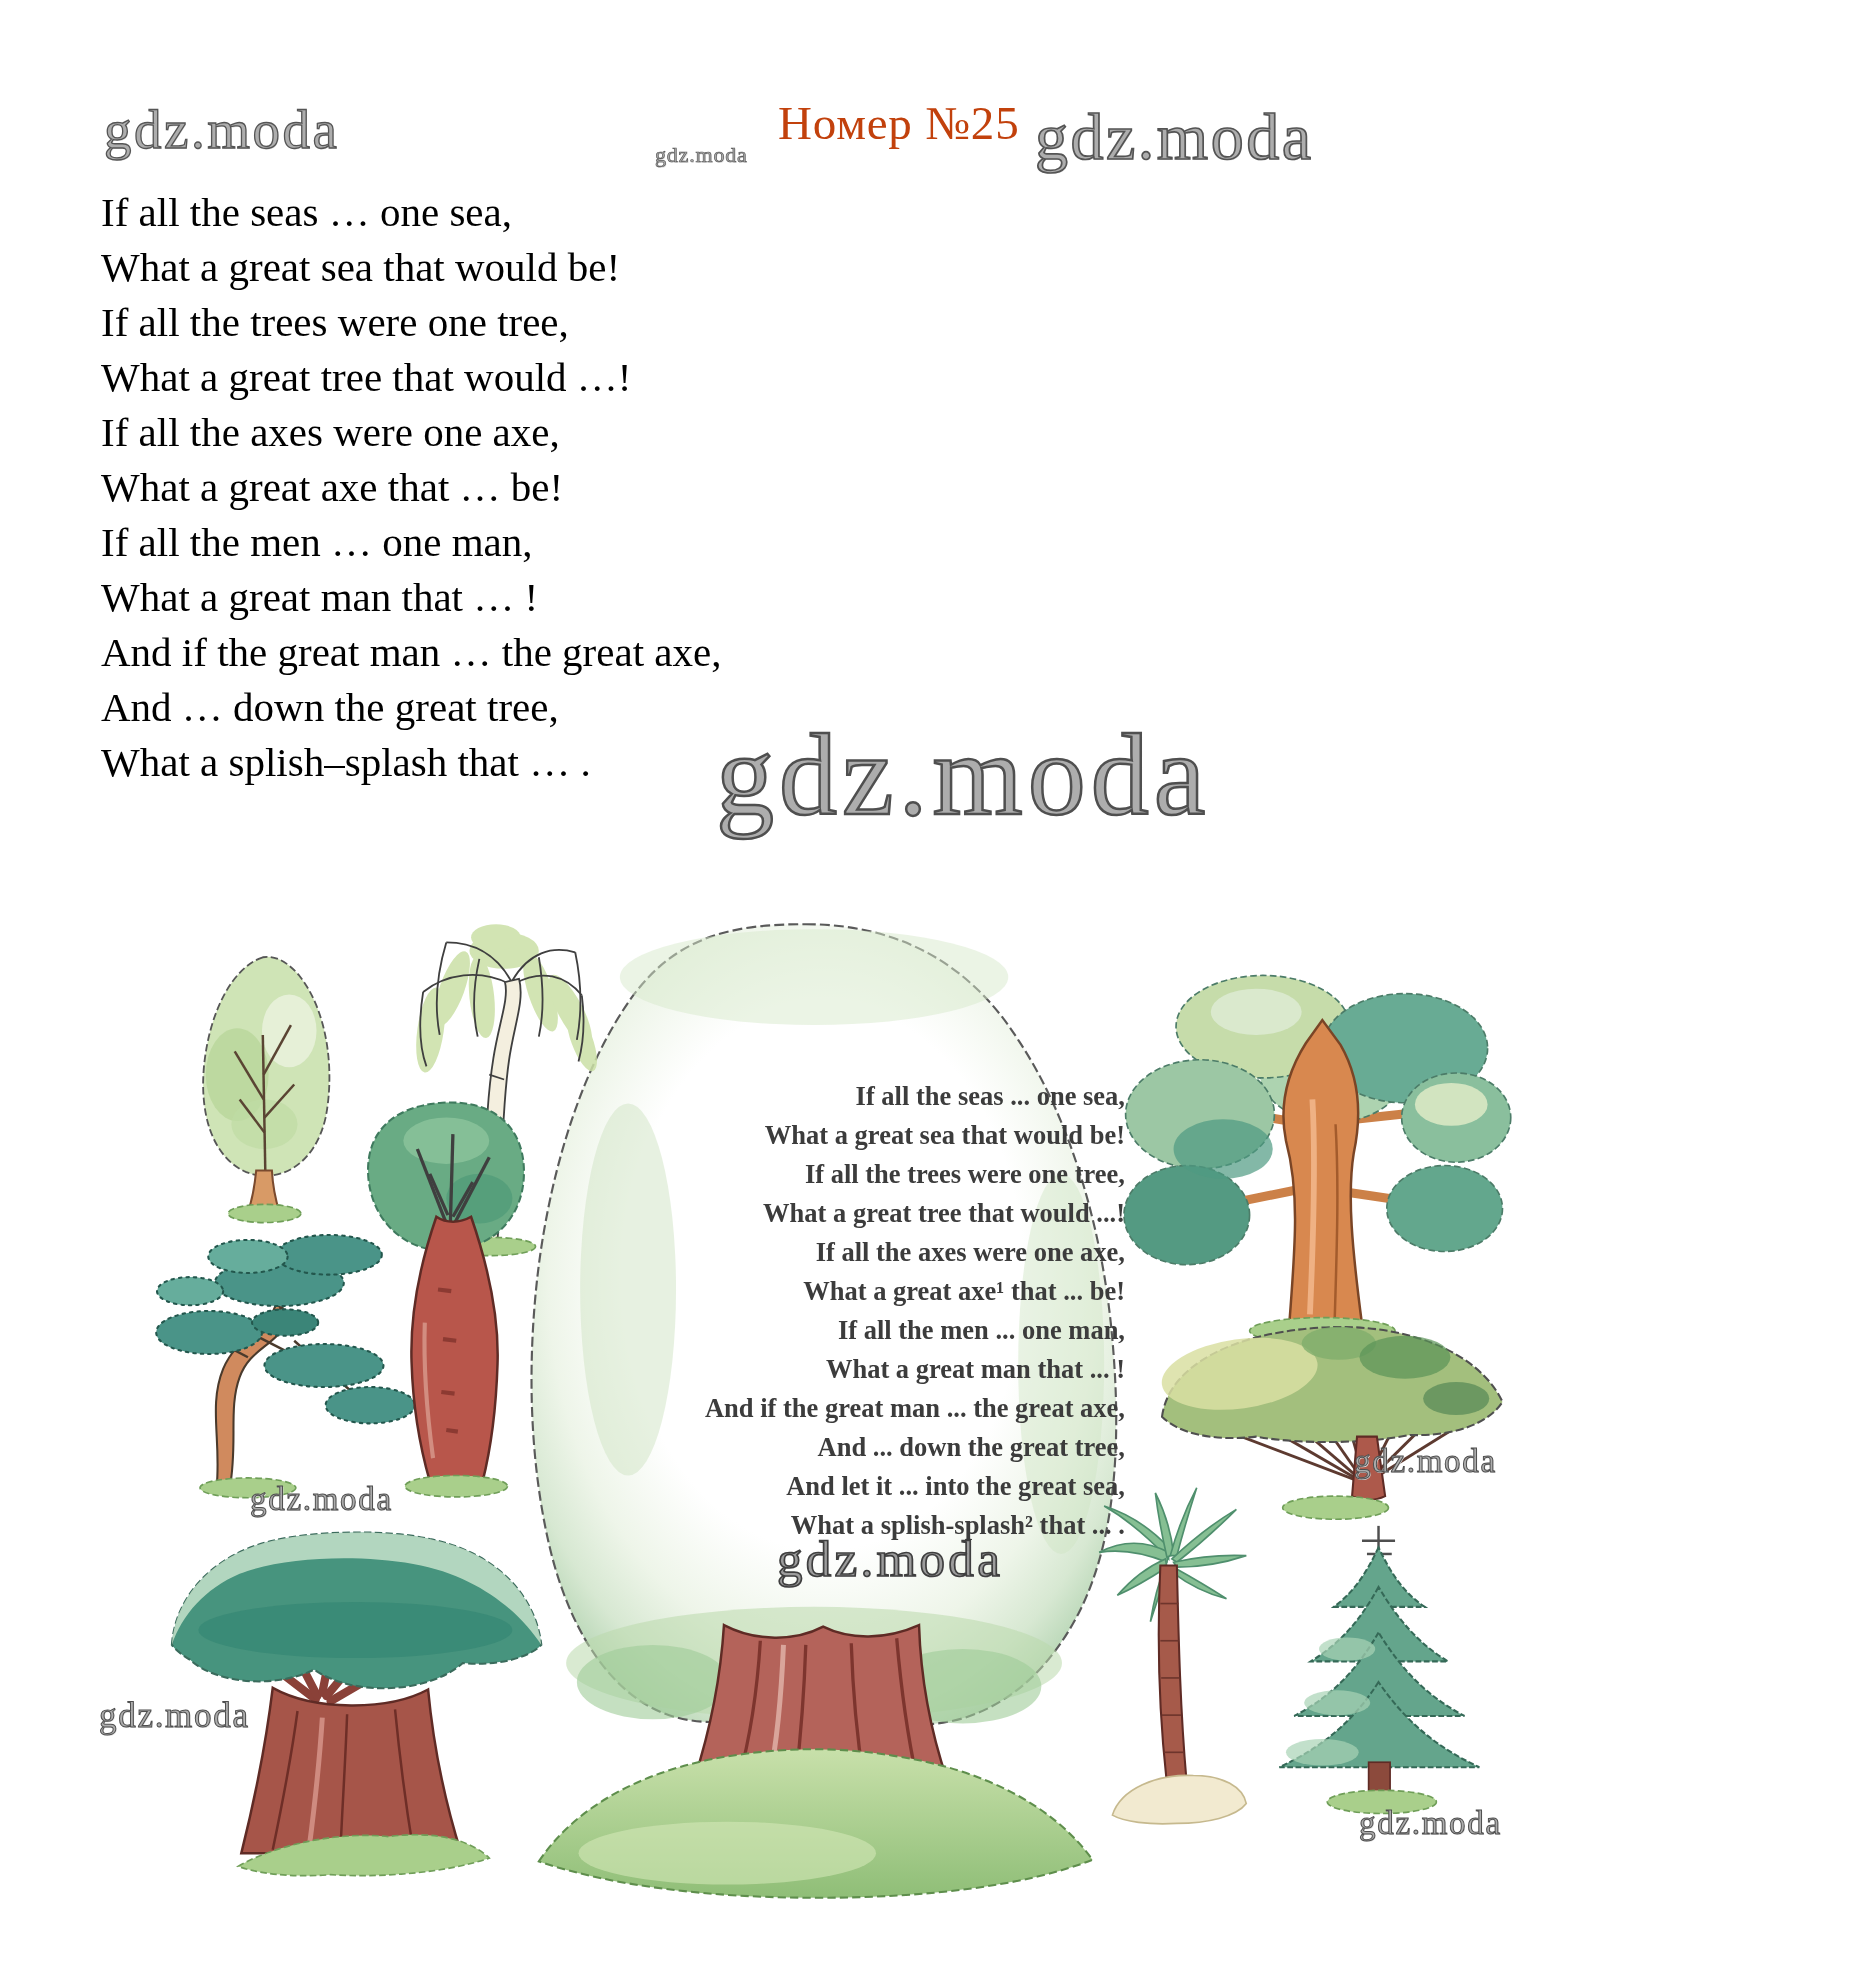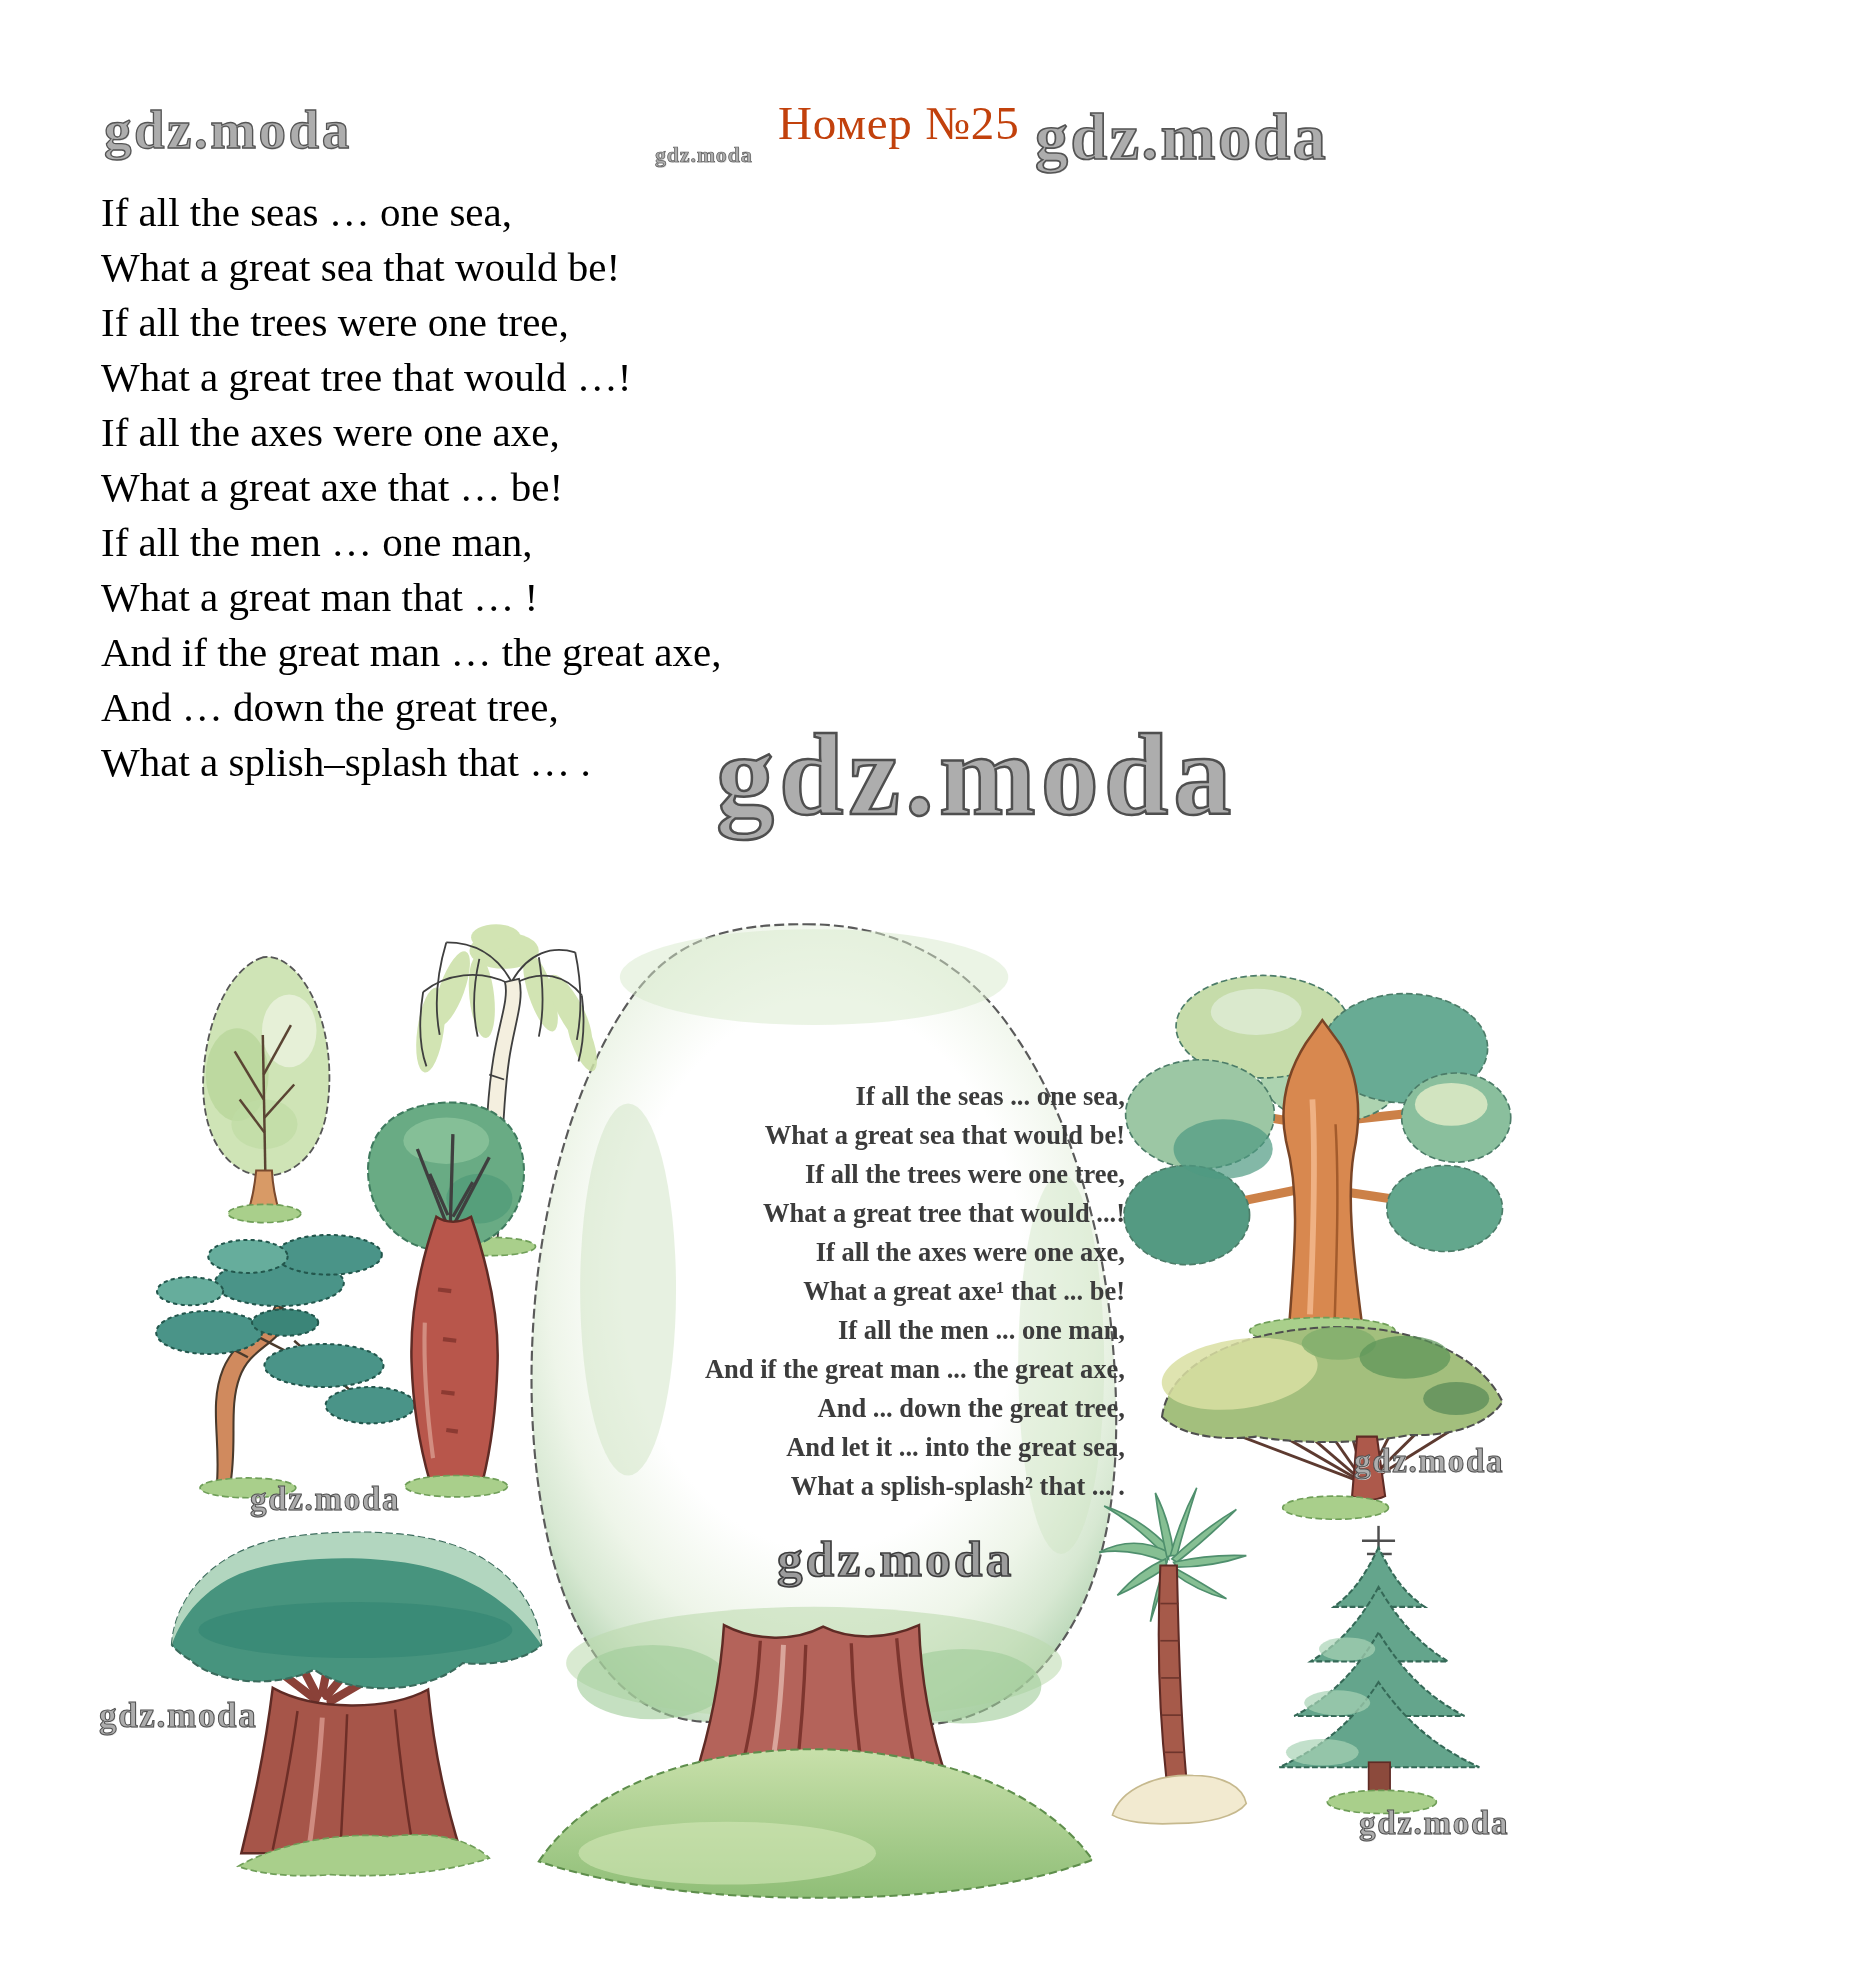--- a/index.html
+++ b/index.html
@@ -7,21 +7,21 @@
     width:1862px;height:1979px;position:relative;background:#ffffff;
     font-family:"Liberation Serif",serif;overflow:hidden;
   }
   .abs{position:absolute;}
   
   .page-title{
     left:778px;top:96px;font-size:47px;color:#c2410c;letter-spacing:0.8px;
   }
   
   .wm{
-    font-family:"Liberation Serif",serif;font-weight:bold;color:#adadad;
+    font-family:"Liberation Serif",serif;font-weight:normal;color:#adadad;
     -webkit-text-stroke:1.3px #555555;letter-spacing:2.5px;line-height:1;
     text-shadow:0.8px 0.8px 0 #e2e2e2;white-space:nowrap;z-index:6;
   }
   .wm-top-left   {left:104px; top:102px;  font-size:55px;}
   .wm-top-small  {left:655px; top:144px;  font-size:22px;-webkit-text-stroke:0.7px #5a5a5a;letter-spacing:0.8px;}
   .wm-top-right  {left:1035px;top:104px;  font-size:66px;-webkit-text-stroke:1.7px #545454;}
   .wm-mid-large  {left:716px; top:717px;  font-size:116px;-webkit-text-stroke:2.5px #4f4f4f;letter-spacing:5px;}
   .wm-ill-left-a {left:250px; top:1483px; font-size:33px;-webkit-text-stroke:1px #4f4f4f;letter-spacing:1.7px;}
   .wm-ill-left-b {left:99px; top:1698px; font-size:35px;-webkit-text-stroke:1px #4f4f4f;letter-spacing:1.7px;}
   .wm-in-tree    {left:777px; top:1534px; font-size:51px;-webkit-text-stroke:1.7px #3f3f3f;letter-spacing:3.3px;color:#9c9c9c;}
@@ -331,20 +331,21 @@
 <div class="abs wm wm-mid-large">gdz.moda</div>
 
 <div class="abs tree-poem">
   <div>If all the seas ... one sea,</div>
   <div>What a great sea that would be!</div>
   <div>If all the trees were one tree,</div>
   <div>What a great tree that would ...!</div>
   <div>If all the axes were one axe,</div>
   <div>What a great axe¹ that ... be!</div>
   <div>If all the men ... one man,</div>
+  <div>What a great man that ... !</div>
   <div>And if the great man ... the great axe,</div>
   <div>And ... down the great tree,</div>
   <div>And let it ... into the great sea,</div>
   <div>What a splish-splash² that ... .</div>
 </div>
 
 <div class="abs wm wm-ill-left-a">gdz.moda</div>
 <div class="abs wm wm-ill-left-b">gdz.moda</div>
 <div class="abs wm wm-in-tree">gdz.moda</div>
 <div class="abs wm wm-ill-right">gdz.moda</div>

